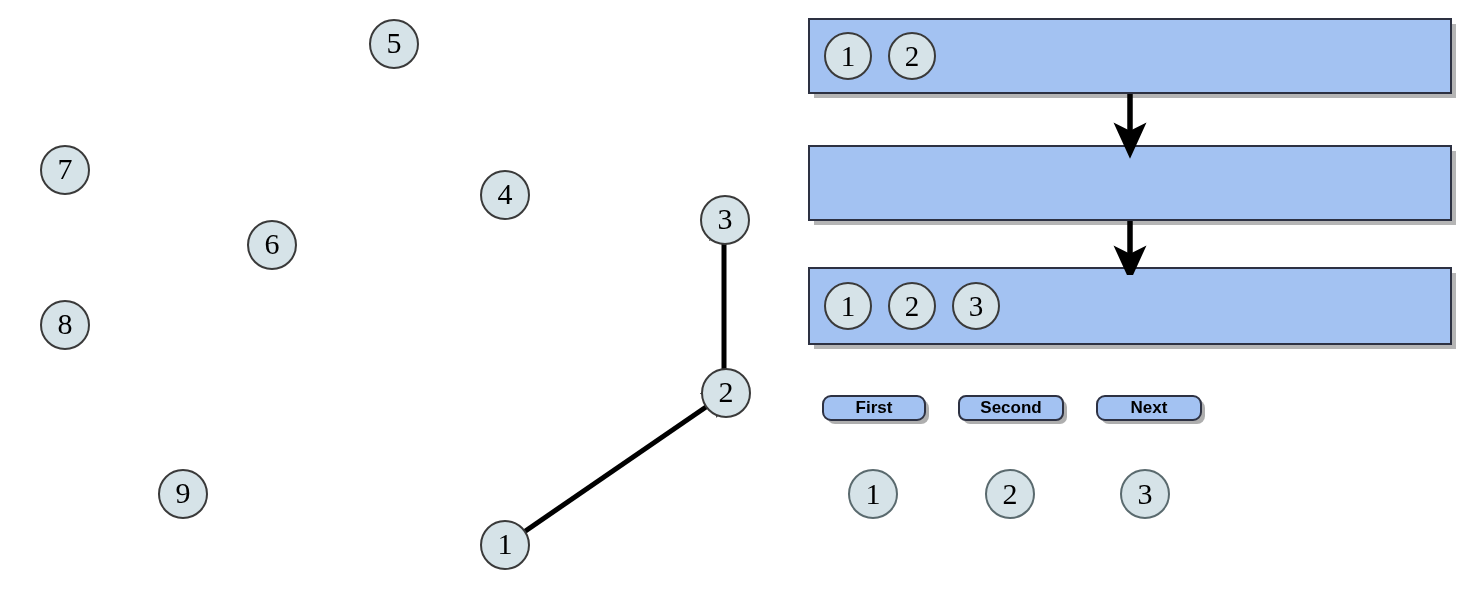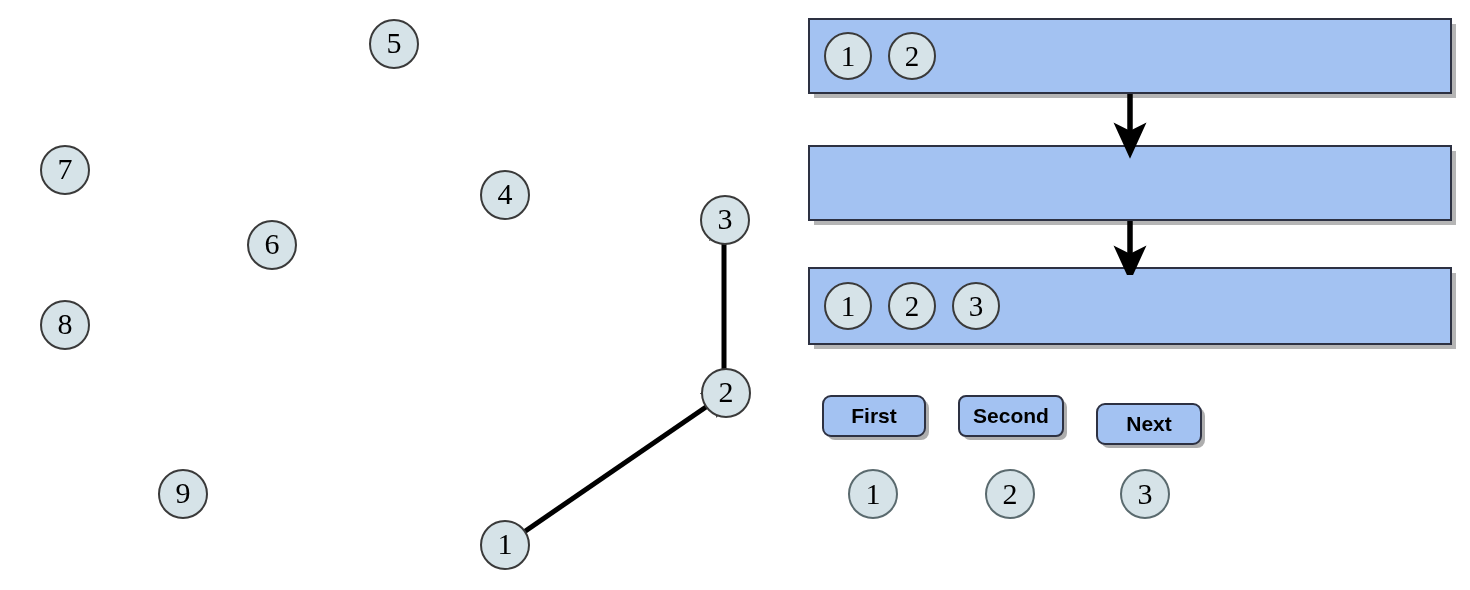--- a/index.html
+++ b/index.html
@@ -81,23 +81,23 @@
     background: #a3c2f2;
     border: 2px solid #2d3142;
     border-radius: 9px;
     box-sizing: border-box;
     box-shadow: 4px 4px 0 -1px rgba(120,120,120,0.6);
     display: flex;
     align-items: center;
     justify-content: center;
     font-family: "Liberation Sans", sans-serif;
     font-weight: bold;
-    font-size: 21px;
+    font-size: 17px;
     color: #000000;
-    height: 42px;
+    height: 26px;
     cursor: pointer;
     user-select: none;
   }
   
   .step-node {
     position: absolute;
     width: 50px;
     height: 50px;
     border-radius: 50%;
     background: #d6e3e8;
@@ -187,21 +187,21 @@
     <line x1="30" y1="4" x2="30" y2="50" stroke="#000000" stroke-width="5.5" marker-end="url(#ah2)"></line>
     <line x1="30" y1="131" x2="30" y2="173" stroke="#000000" stroke-width="5.5" marker-end="url(#ah2)"></line>
   </svg>
 
   <div class="btn" style="left:822px; top:395px; width:104px;">
     <span>First</span>
   </div>
   <div class="btn" style="left:958px; top:395px; width:106px;border-radius:8px;">
     <span>Second</span>
   </div>
-  <div class="btn" style="left:1096px; top:395px; width:106px;margin-top:8px;">
+  <div class="btn" style="left:1096px; top:395px; width:106px;">
     <span>Next</span>
   </div>
 
   <div class="step-node" style="left:848px; top:469px;">
     <span>1</span>
   </div>
   <div class="step-node" style="left:985px; top:469px;">
     <span>2</span>
   </div>
   <div class="step-node" style="left:1120px; top:469px;">

